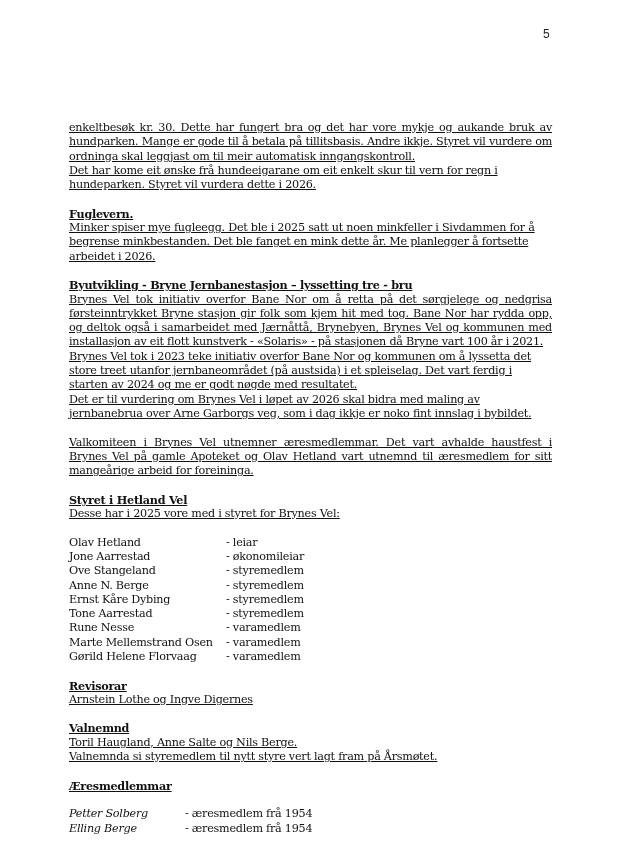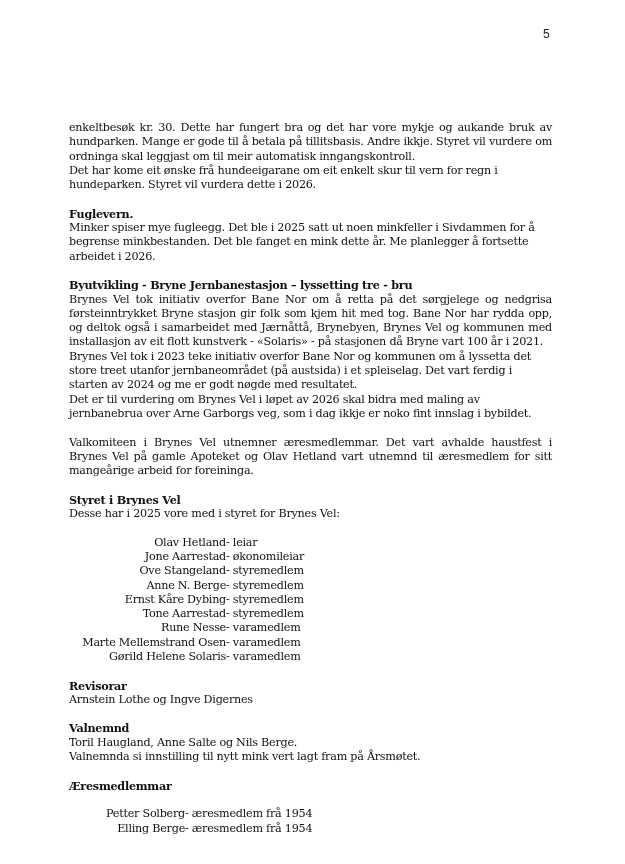--- a/index.html
+++ b/index.html
@@ -11,27 +11,27 @@
     }
     .page-number {
       position: absolute; left: 543px; top: 27px;
       font-family: "Liberation Sans", sans-serif; font-size: 12px; color: #222;
     }
     .content {
       position: absolute; left: 69px; top: 121px; width: 483px;
       font-size: 11.2px; line-height: 14.3px;
       letter-spacing: -0.25px;
     }
-    p { margin: 0; }
+    p { margin: 0; text-decoration: underline; }
     .justify { text-align: justify; }
     .h { font-weight: bold; }
     .gap { height: 14.3px; }
     .row { display: flex; }
-    .row .name { width: 157px; text-align: right; }
-    .row2 .name { width: 116px; }
+    .row .name { width: 157px; }
+    .row2 .name { width: 116px; font-style: italic; }
   </style>
 </head>
 <body>
 
 <div class="page">
   <div class="page-number">5</div>
 
   <div class="content">
     <p class="justify">enkeltbesøk kr. 30. Dette har fungert bra og det har vore mykje og aukande bruk av hundparken. Mange er gode til å betala på tillitsbasis. Andre ikkje. Styret vil vurdere om ordninga skal leggjast om til meir automatisk inngangskontroll.</p>
     <p>Det har kome eit ønske frå hundeeigarane om eit enkelt skur til vern for regn i hundeparken. Styret vil vurdera dette i 2026.</p>
@@ -43,21 +43,21 @@
 
     <p class="h">Byutvikling - Bryne Jernbanestasjon – lyssetting tre - bru</p>
     <p class="justify">Brynes Vel tok initiativ overfor Bane Nor om å retta på det sørgjelege og nedgrisa førsteinntrykket Bryne stasjon gir folk som kjem hit med tog. Bane Nor har rydda opp, og deltok også i samarbeidet med Jærnåttå, Brynebyen, Brynes Vel og kommunen med installasjon av eit flott kunstverk - «Solaris» - på stasjonen då Bryne vart 100 år i 2021.</p>
     <p>Brynes Vel tok i 2023 teke initiativ overfor Bane Nor og kommunen om å lyssetta det store treet utanfor jernbaneområdet (på austsida) i et spleiselag. Det vart ferdig i starten av 2024 og me er godt nøgde med resultatet.</p>
     <p>Det er til vurdering om Brynes Vel i løpet av 2026 skal bidra med maling av jernbanebrua over Arne Garborgs veg, som i dag ikkje er noko fint innslag i bybildet.</p>
     <div class="gap"></div>
 
     <p class="justify">Valkomiteen i Brynes Vel utnemner æresmedlemmar. Det vart avhalde haustfest i Brynes Vel på gamle Apoteket og Olav Hetland vart utnemnd til æresmedlem for sitt mangeårige arbeid for foreininga.</p>
     <div class="gap"></div>
 
-    <p class="h">Styret i Brynes Vel</p>
+    <p class="h">Styret i Hetland Vel</p>
     <p>Desse har i 2025 vore med i styret for Brynes Vel:</p>
     <div class="gap"></div>
     <div>
       <div class="row">
           <span class="name">Olav Hetland</span>
           <span>- leiar</span>
         </div>
       <div class="row">
           <span class="name">Jone Aarrestad</span>
           <span>- økonomileiar</span>
@@ -80,33 +80,33 @@
         </div>
       <div class="row">
           <span class="name">Rune Nesse</span>
           <span>- varamedlem</span>
         </div>
       <div class="row">
           <span class="name">Marte Mellemstrand Osen</span>
           <span>- varamedlem</span>
         </div>
       <div class="row">
-          <span class="name">Gørild Helene Solaris</span>
+          <span class="name">Gørild Helene Florvaag</span>
           <span>- varamedlem</span>
         </div>
     </div>
     <div class="gap"></div>
 
     <p class="h">Revisorar</p>
     <p>Arnstein Lothe og Ingve Digernes</p>
     <div class="gap"></div>
 
     <p class="h">Valnemnd</p>
     <p>Toril Haugland, Anne Salte og Nils Berge.</p>
-    <p>Valnemnda si innstilling til nytt mink vert lagt fram på Årsmøtet.</p>
+    <p>Valnemnda si styremedlem til nytt styre vert lagt fram på Årsmøtet.</p>
     <div class="gap"></div>
 
     <p class="h">Æresmedlemmar</p>
     <div class="gap"></div>
     <div>
       <div class="row row2">
           <span class="name">Petter Solberg</span>
           <span>- æresmedlem frå 1954</span>
         </div>
       <div class="row row2">

